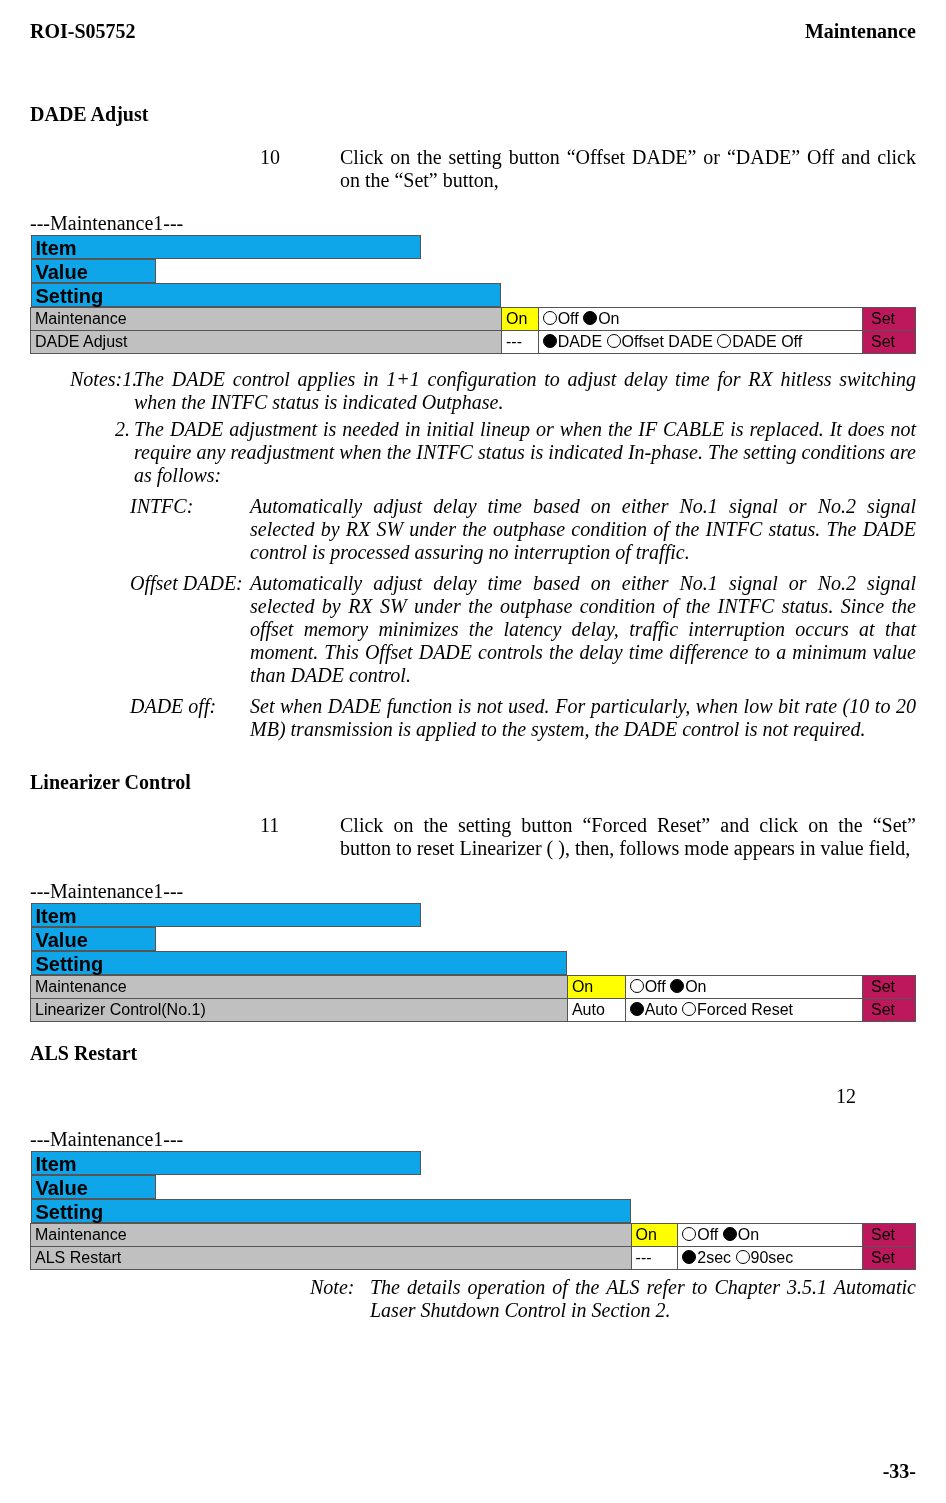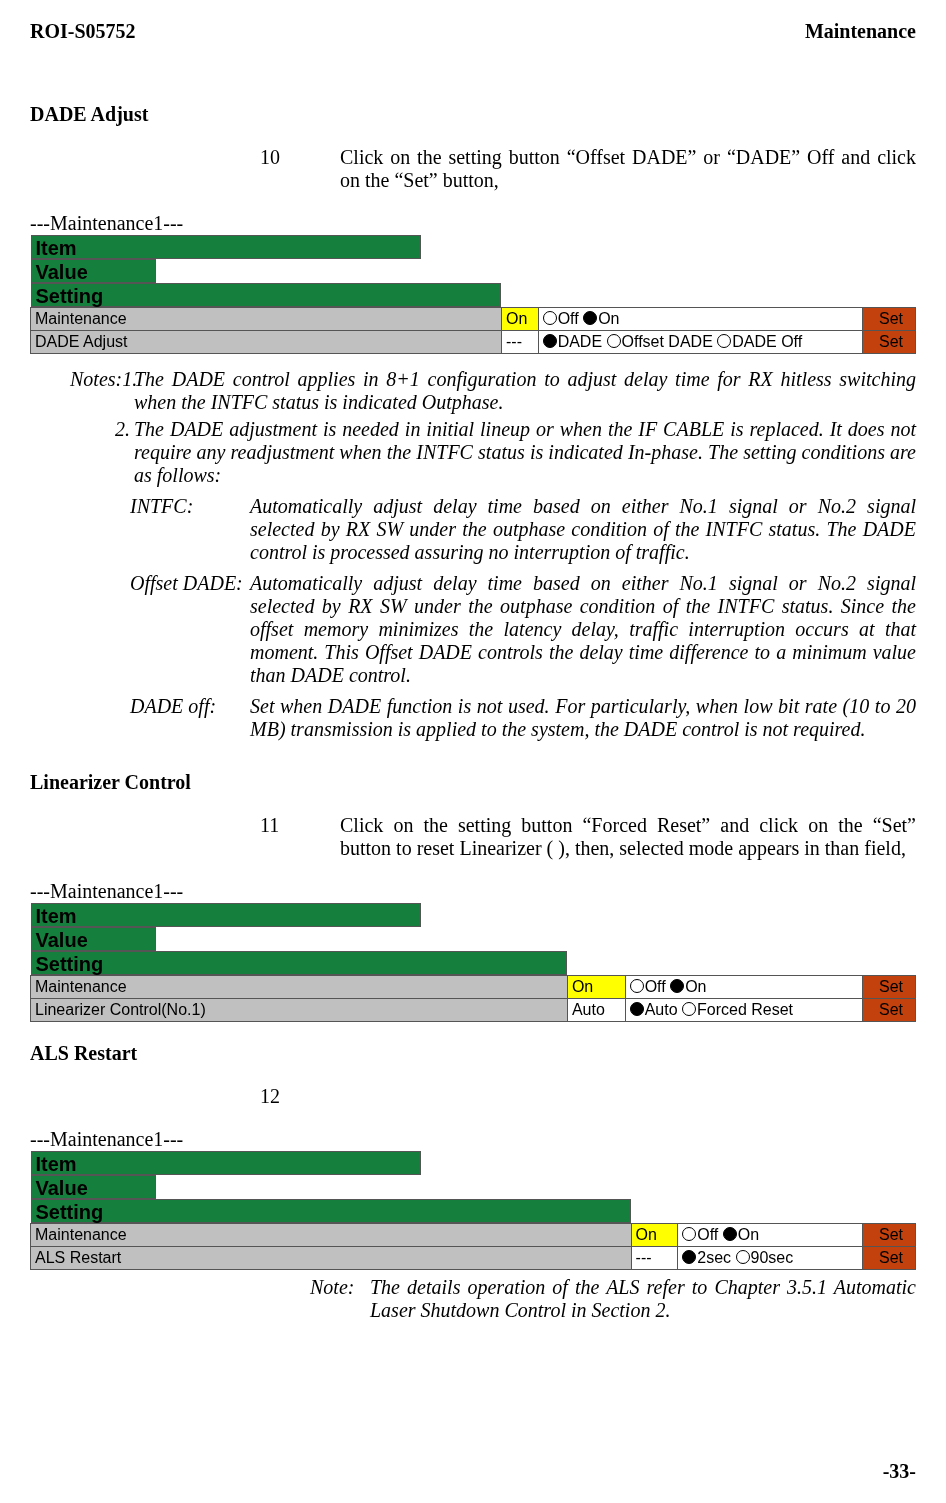--- a/index.html
+++ b/index.html
@@ -26,20 +26,21 @@
     font-weight: bold;
     font-size: 20px;
     margin-top: 60px;
     margin-bottom: 20px;
   }
   .step {
     display: flex;
     margin-left: 230px;
     font-size: 20px;
     text-align: justify;
+    justify-content: flex-end;
   }
   .step .num {
     width: 80px;
     flex: 0 0 80px;
   }
   .step .body {
     flex: 1;
   }
   .table-title {
     font-size: 20px;
@@ -50,31 +51,31 @@
     font-family: Arial, Helvetica, sans-serif;
     font-size: 16px;
     width: 100%;
   }
   table.settings td {
     border: 1px solid #555;
     padding: 1px 4px;
     height: 20px;
   }
   table.settings td.hdr {
-    background: #15803d;
+    background: #0ea5e9;
   }
   table.settings td.itemcol {
     background: #c0c0c0;
   }
   table.settings td.onval {
     background: #ffff00;
   }
   table.settings td.setcell {
-    background: #c2410c;
-    text-align: center;
+    background: #be185d;
+    text-align: left;
     width: 40px;
     padding-left: 8px;
   }
   .col-item   { width: 380px; }
   .col-value  { width: 115px; }
   .col-setting{ }
 
   .radio {
     display: inline-block;
     width: 12px;
@@ -188,21 +189,21 @@
         <span class="radio"></span><span>DADE Off</span>
       </td>
       <td class="setcell">Set</td>
     </tr>
   </tbody>
     </table>
 
   <div class="notes">
     <div class="pair">
       <div class="nlabel">Notes:1.</div>
-      <div class="ncontent">The DADE control applies in 8+1 configuration to adjust delay time for RX hitless switching when the INTFC status is indicated Outphase.</div>
+      <div class="ncontent">The DADE control applies in 1+1 configuration to adjust delay time for RX hitless switching when the INTFC status is indicated Outphase.</div>
     </div>
     <div class="pair">
       <div class="nlabel">2.</div>
       <div class="ncontent">The DADE adjustment is needed in initial lineup or when the IF CABLE is replaced. It does not require any readjustment when the INTFC status is indicated In-phase. The setting conditions are as follows:</div>
     </div>
     <div class="defpair">
       <div class="dlabel">INTFC:</div>
       <div class="dcontent">Automatically adjust delay time based on either No.1 signal or No.2 signal selected by RX SW under the outphase condition of the INTFC status. The DADE control is processed assuring no interruption of traffic.</div>
     </div>
     <div class="defpair">
@@ -212,21 +213,21 @@
     <div class="defpair">
       <div class="dlabel">DADE off:</div>
       <div class="dcontent">Set when DADE function is not used. For particularly, when low bit rate (10 to 20 MB) transmission is applied to the system, the DADE control is not required.</div>
     </div>
   </div>
 
   <div class="section-title" style="margin-top:30px;">Linearizer Control</div>
 
   <div class="step">
     <div class="num">11</div>
-    <div class="body">Click on the setting button “Forced Reset” and click on the “Set” button to reset Linearizer ( ), then, selected mode appears in than field,</div>
+    <div class="body">Click on the setting button “Forced Reset” and click on the “Set” button to reset Linearizer ( ), then, follows mode appears in value field,</div>
   </div>
 
   <div class="table-title">---Maintenance1---</div>
 
   <table class="settings">
     <tbody>
         <tr>
       <td class="hdr col-item">Item</td>
       <td class="hdr col-value">Value</td>
       <td class="hdr col-setting" colspan="2">Setting</td>

